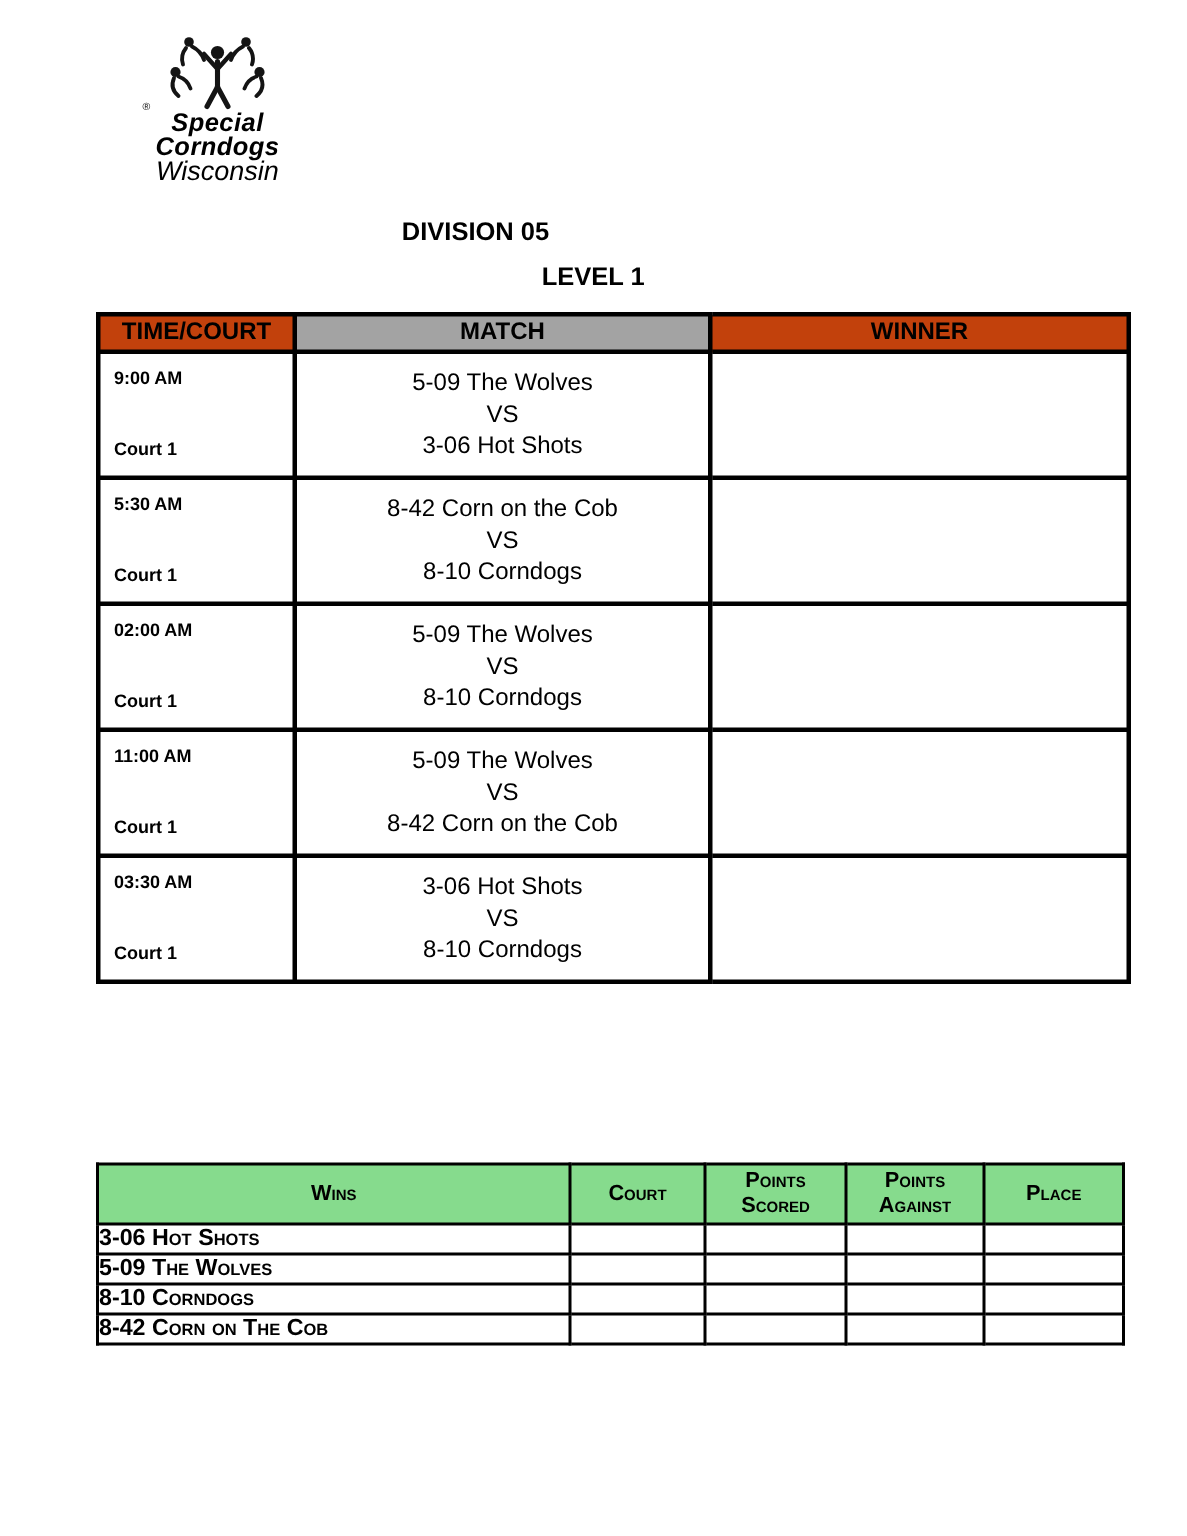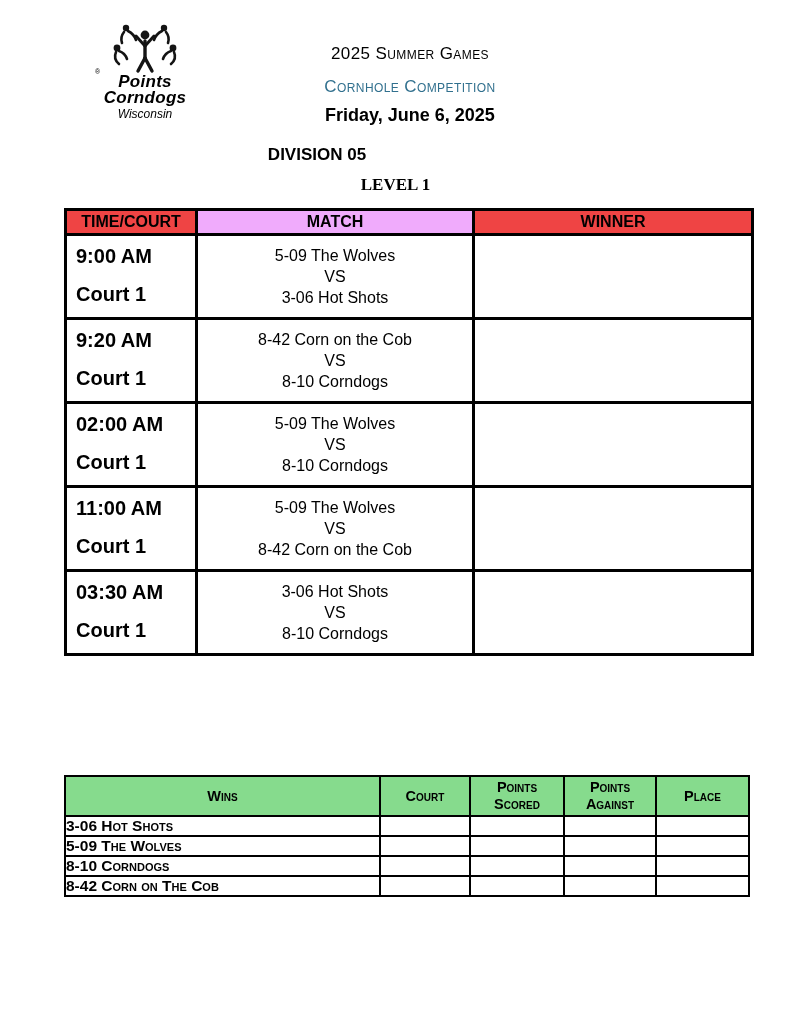--- a/index.html
+++ b/index.html
@@ -7,42 +7,42 @@
     position:relative; width:791px; height:1024px; background:#ffffff;
     font-family:"Liberation Sans","DejaVu Sans",sans-serif; color:#000;
     overflow:hidden;
   }
 
   
   .logo { position:absolute; left:83px; top:22px; width:124px; text-align:center; }
   .emblem { display:block; margin:0 auto; }
   .logo-tm { position:absolute; left:12px; top:46px; font-size:7px; }
   .logo-word { font-weight:bold; font-style:italic; font-size:17px; line-height:16px; letter-spacing:0.3px; }
-  .logo-region { font-style:italic; font-size:12px; line-height:17px; }
+  .logo-region { font-style:italic; font-size:18px; line-height:17px; }
 
   
   .title-block { position:absolute; left:210px; top:44px; width:400px; text-align:center; }
   .games-title { font-size:17px; font-variant:small-caps; letter-spacing:0.4px; }
   .competition-title { margin-top:13px; font-size:17px; font-variant:small-caps; letter-spacing:0.4px; color:#31708E; }
   .date-title { margin-top:8px; font-size:18px; font-weight:bold; }
   .division { position:absolute; top:145px; left:0; width:634px; text-align:center; font-weight:bold; font-size:17px; }
-  .level    { position:absolute; top:175px; left:0; width:791px; text-align:center; font-weight:bold; font-size:17px;font-family:Liberation Serif, serif; }
+  .level    { position:absolute; top:175px; left:0; width:791px; text-align:center; font-weight:bold; font-size:17px; }
 
   
   table { border-collapse:collapse; table-layout:fixed; }
   .schedule { position:absolute; left:64px; top:208px; width:687px; }
   .schedule th, .schedule td { border:3px solid #000; padding:0; }
   .schedule th { height:22px; font-size:16px; font-weight:bold; text-align:center; }
-  .th-gray  { background:#ef4444; }
-  .th-green { background:#f0abfc; }
+  .th-gray  { background:#c2410c; }
+  .th-green { background:#a3a3a3; }
   .schedule td { height:81px; vertical-align:middle; }
   .tc-inner {
     height:81px; box-sizing:border-box; display:flex; flex-direction:column;
     justify-content:space-between; padding:9px 2px 11px 9px;
-    font-weight:bold; font-size:20px; text-align:left;
+    font-weight:bold; font-size:12px; text-align:left;
   }
   .match-cell { text-align:center; font-size:16px; }
   .match-line { line-height:21px; }
 
   
   .standings { position:absolute; left:64px; top:775px; width:684px; }
   .standings th, .standings td { border:2px solid #000; padding:0; }
   .standings th {
     background:#86DB8D; height:38px; font-variant:small-caps; font-weight:bold;
     font-size:14.5px; line-height:17px; text-align:center; padding:0 2px;
@@ -77,30 +77,25 @@
         <circle cx="7" cy="26" r="3.4" fill="#141414" stroke="none"></circle>
         <path d="M9 29 Q15 31 17 37" stroke-width="2.6"></path>
         <path d="M6 30 Q3 37 9 42" stroke-width="2.6"></path>
 
         <circle cx="63" cy="26" r="3.4" fill="#141414" stroke="none"></circle>
         <path d="M61 29 Q55 31 53 37" stroke-width="2.6"></path>
         <path d="M64 30 Q67 37 61 42" stroke-width="2.6"></path>
       </g>
     </svg>
     <span class="logo-tm">®</span>
-    <div class="logo-word">Points</div>
+    <div class="logo-word">Special</div>
     <div class="logo-word">Corndogs</div>
     <div class="logo-region">Wisconsin</div>
   </div>
 
-  <div class="title-block">
-    <div class="games-title">2025 Summer Games</div>
-    <div class="competition-title">Cornhole Competition</div>
-    <div class="date-title">Friday, June 6, 2025</div>
-  </div>
   <div class="division">DIVISION 05</div>
   <div class="level">LEVEL 1</div>
 
   <table class="schedule">
     <colgroup>
         <col style="width:131px">
         <col style="width:277px">
         <col style="width:279px">
       </colgroup>
     <thead>
@@ -121,21 +116,21 @@
         <td class="match-cell">
           <div class="match-line">5-09 The Wolves</div>
           <div class="match-line">VS</div>
           <div class="match-line">3-06 Hot Shots</div>
         </td>
         <td></td>
       </tr>
       <tr>
         <td>
             <div class="tc-inner">
-          <div>9:20 AM</div>
+          <div>5:30 AM</div>
           <div>Court 1</div>
         </div>
           </td>
         <td class="match-cell">
           <div class="match-line">8-42 Corn on the Cob</div>
           <div class="match-line">VS</div>
           <div class="match-line">8-10 Corndogs</div>
         </td>
         <td></td>
       </tr>

